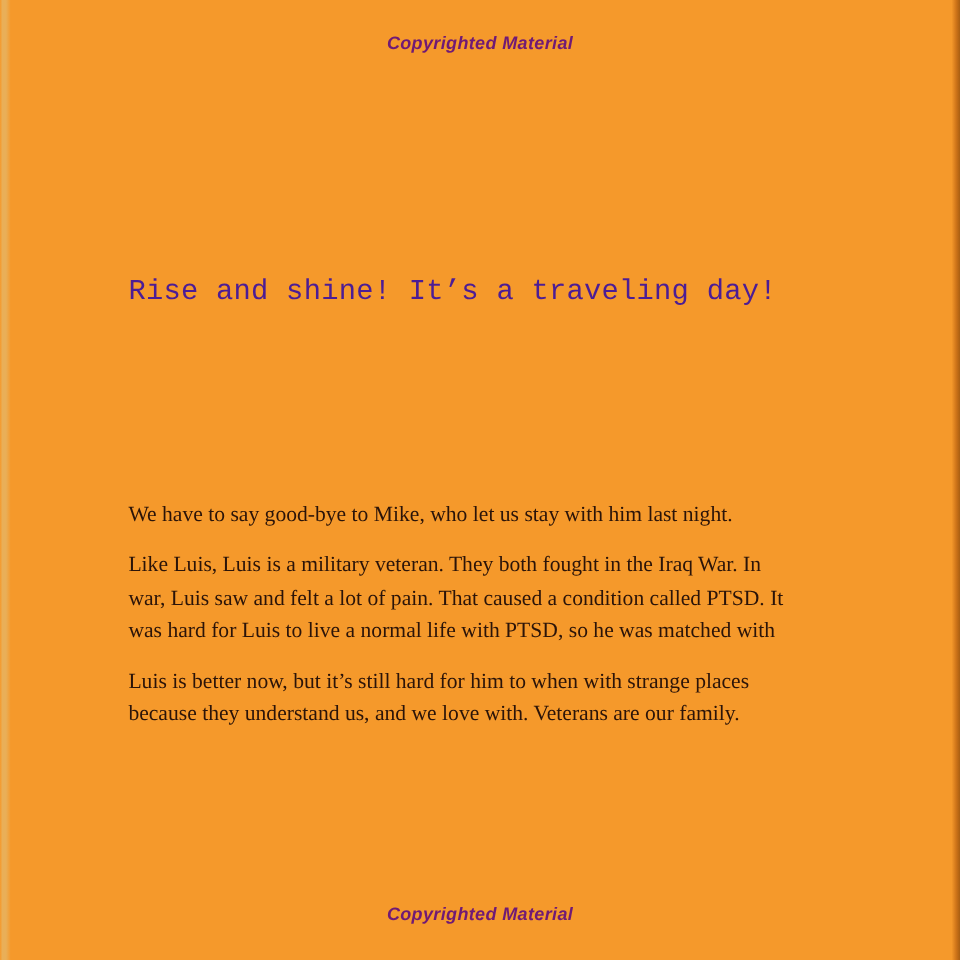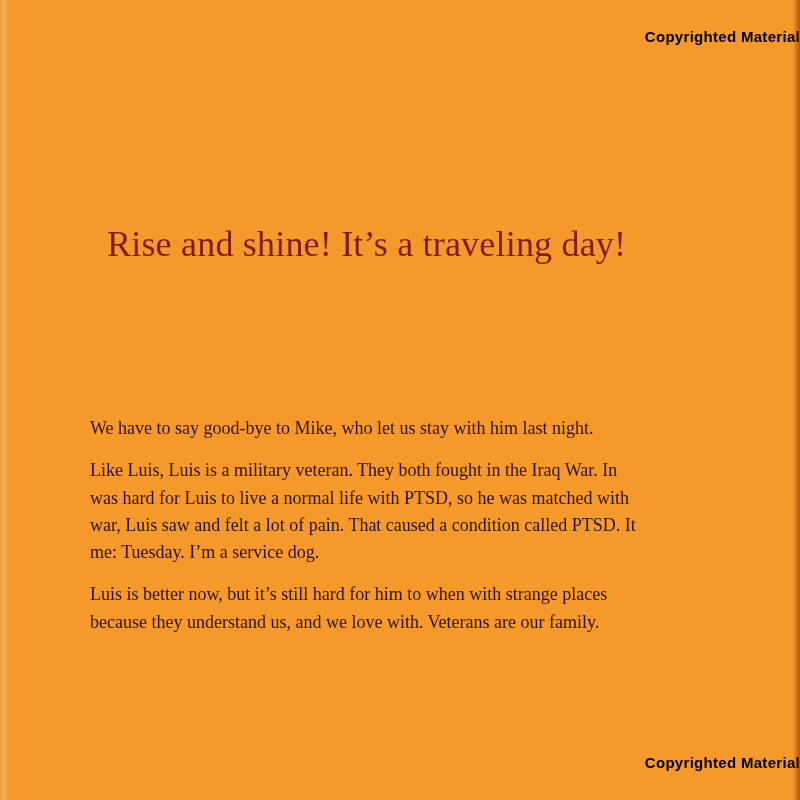--- a/index.html
+++ b/index.html
@@ -42,45 +42,47 @@
     background: linear-gradient(90deg,
       rgba(168, 94, 18, 0) 0%,
       #CE7419 55%,
       #A85E12 100%);
     pointer-events: none;
   }
   .copyright {
     position: absolute;
     left: 0;
     width: 100%;
-    text-align: right;
+    text-align: center;
     font-family: "Liberation Sans", sans-serif;
     font-weight: 700;
     font-size: 15px;
     line-height: 17px;
     letter-spacing: 0.3px;
-    color: #000000;
+    color: #701a75;
+    font-style: italic;
   }
   .copyright-top { top: 28px; }
   .copyright-bottom { top: 754px; }
   .heading {
     position: absolute;
     left: 107px;
     top: 226px;
     margin: 0;
-    font-size: 36px;
+    font-size: 24px;
     font-weight: 400;
     line-height: 36px;
     letter-spacing: 0.2px;
-    color: #7f1d1d;
+    color: #4c1d95;
     white-space: nowrap;
+    font-family: Liberation Mono, monospace;
   }
   .body-text {
     position: absolute;
-    left: 90px;
+    left: 107px;
     top: 415px;
     width: 660px;
     font-size: 18px;
     line-height: 27.3px;
   }
   .para {
     margin: 0 0 15px 0;
     padding: 0;
   }
   .line {
@@ -101,23 +103,22 @@
   <h1 class="heading">Rise and shine! It’s a traveling day!</h1>
 
   <div class="body-text">
 
     <p class="para">
       <span class="line">We have to say good-bye to Mike, who let us stay with him last night.</span>
     </p>
 
     <p class="para">
       <span class="line">Like Luis, Luis is a military veteran. They both fought in the Iraq War. In</span>
+      <span class="line">war, Luis saw and felt a lot of pain. That caused a condition called PTSD. It</span>
       <span class="line">was hard for Luis to live a normal life with PTSD, so he was matched with</span>
-      <span class="line">war, Luis saw and felt a lot of pain. That caused a condition called PTSD. It</span>
-      <span class="line">me: Tuesday. I’m a service dog.</span>
     </p>
 
     <p class="para">
       <span class="line">Luis is better now, but it’s still hard for him to when with strange places</span>
       <span class="line">because they understand us, and we love with. Veterans are our family.</span>
     </p>
 
   </div>
 
   <div class="copyright copyright-bottom">Copyrighted Material</div>

